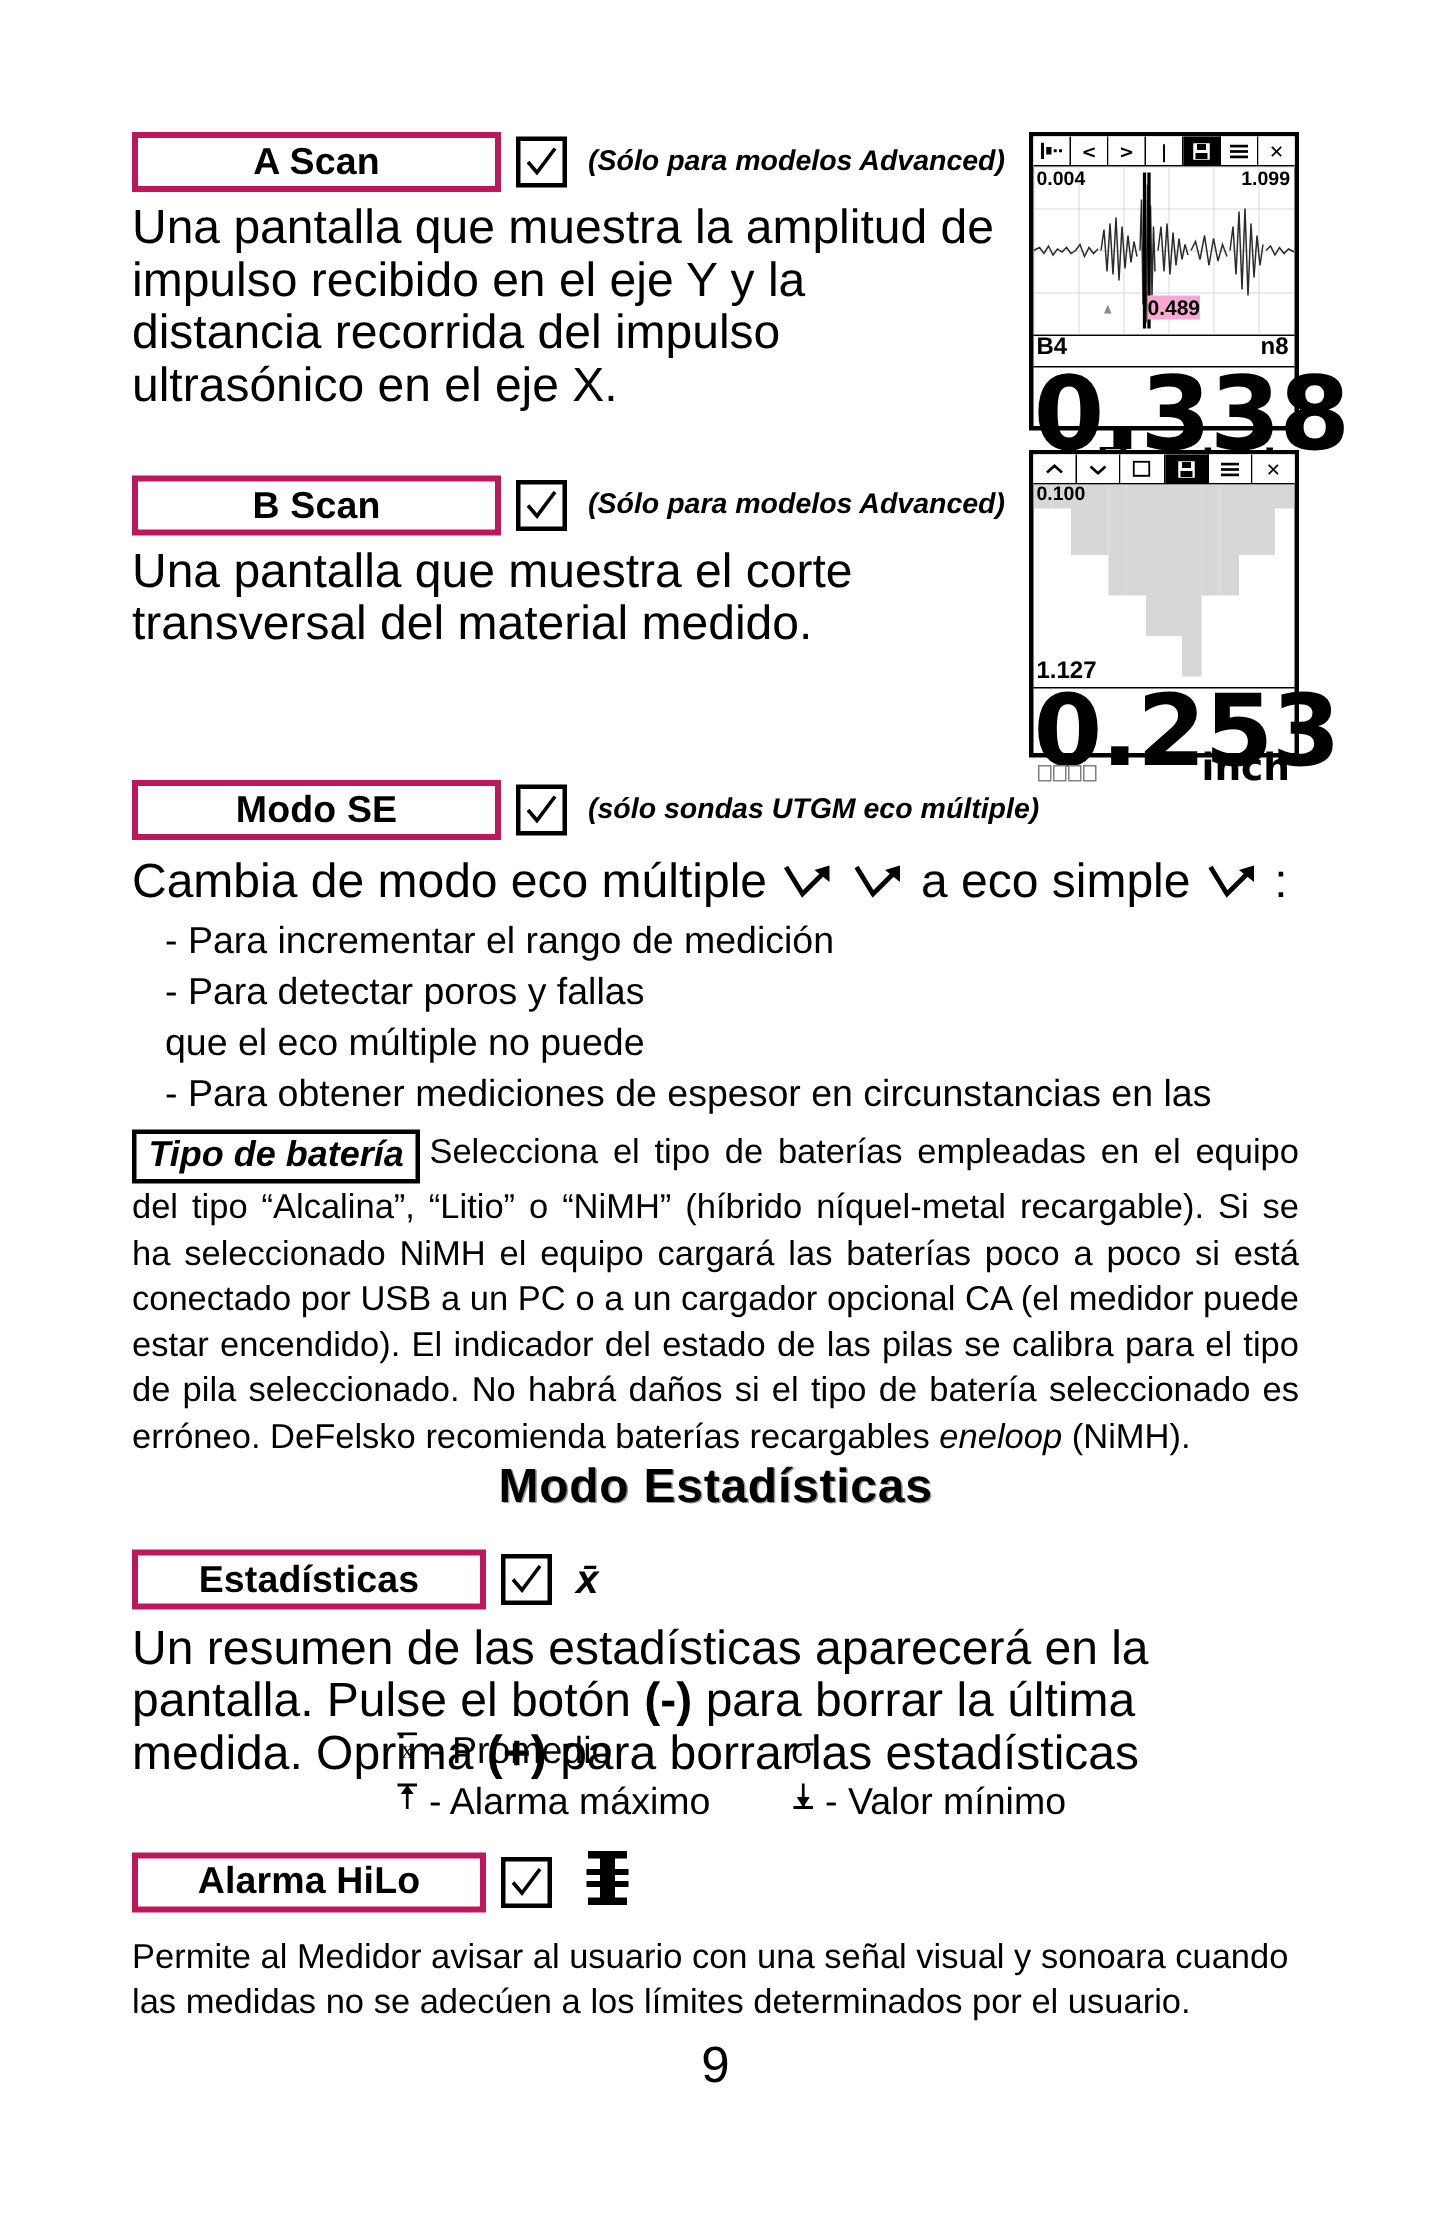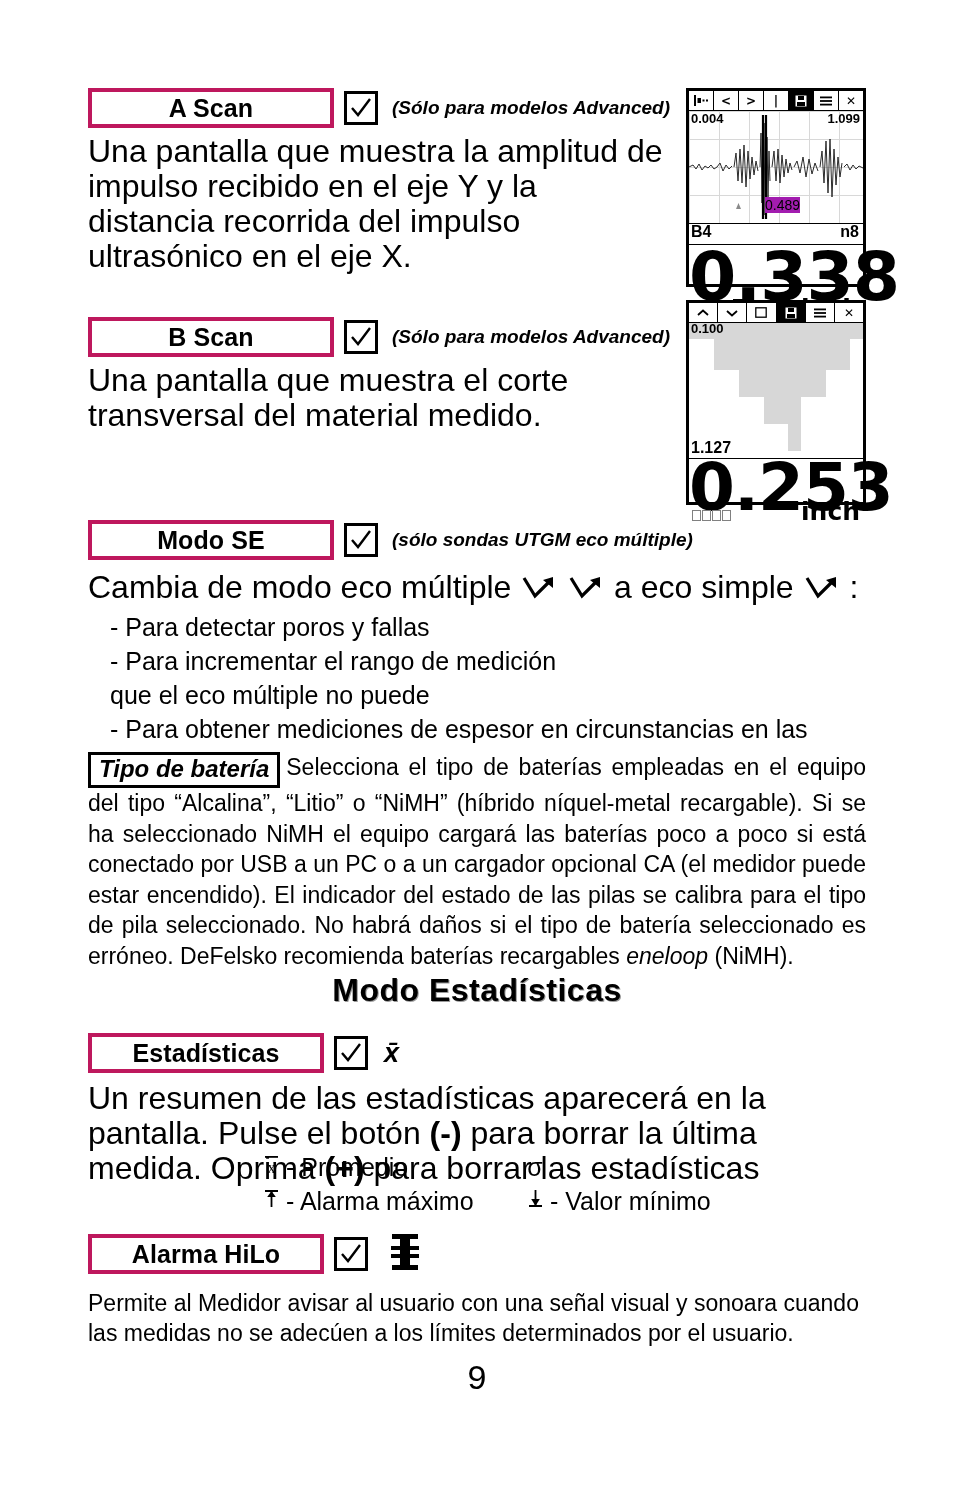--- a/index.html
+++ b/index.html
@@ -121,21 +121,21 @@
   }
   .ascan-plot .grid {
     position: absolute; inset: 0;
     background-image:
       linear-gradient(to right, #d8d8d8 1px, transparent 1px),
       linear-gradient(to bottom, #d8d8d8 1px, transparent 1px);
     background-size: 30px 28px;
   }
   .ascan-plot .tl { position: absolute; left: 2px; top: 0px; font-size: 13px; font-weight: bold; font-family:"Liberation Sans",sans-serif;}
   .ascan-plot .tr { position: absolute; right: 3px; top: 0px; font-size: 13px; font-weight: bold;}
-  .ascan-plot .mid { position: absolute; left: 76px; bottom: 10px; font-size: 14px; font-weight: normal; background:#a21caf;}
+  .ascan-plot .mid { position: absolute; left: 76px; bottom: 10px; font-size: 14px; font-weight: bold; background:#f9a8d4;}
   .ascan-plot svg { position: absolute; left: 0; top: 0; }
 
   .ascan-ids {
     position: relative;
     height: 20px;
     border-bottom: 1px solid #000;
   }
   .ascan-ids .lft { position: absolute; left: 2px; top: -1px; font-size: 16px; font-weight: bold;}
   .ascan-ids .rgt { position: absolute; right: 4px; top: -1px; font-size: 16px; font-weight: bold;}
 
@@ -443,22 +443,22 @@
       <span class="echo-ico">
         <svg width="34" height="26" viewBox="0 0 34 26">
             <path d="M2 3 L13 21 L29 5" stroke="#000" stroke-width="3.2" fill="none"></path>
             <polygon points="31,2 31,13 21,5" fill="#000"></polygon>
           </svg>
       </span>
       <span>:</span>
     </div>
 
     <div class="bullets">
+      <div>- Para incrementar el rango de medición</div>
       <div>- Para detectar poros y fallas</div>
-      <div>- Para incrementar el rango de medición</div>
       <div> que el eco múltiple no puede</div>
       <div>- Para obtener mediciones de espesor en circunstancias en las</div>
     </div>
   </div>
 
   <div class="para" style="left:88px; top:752px; width:778px;">
     <span class="inline-label">Tipo de batería</span><span>Selecciona el tipo de baterías empleadas en el equipo del tipo “Alcalina”, “Litio” o “NiMH” (híbrido níquel-metal recargable). Si se ha seleccionado NiMH el equipo cargará las baterías poco a poco si está conectado por USB a un PC o a un cargador opcional CA (el medidor puede estar encendido). El indicador del estado de las pilas se calibra para el tipo de pila seleccionado. No habrá daños si el tipo de batería seleccionado es erróneo. DeFelsko recomienda baterías recargables </span><i>eneloop</i><span> (NiMH).</span>
   </div>
 
   <h2 class="heading" style="top:972px;">Modo Estadísticas</h2>

